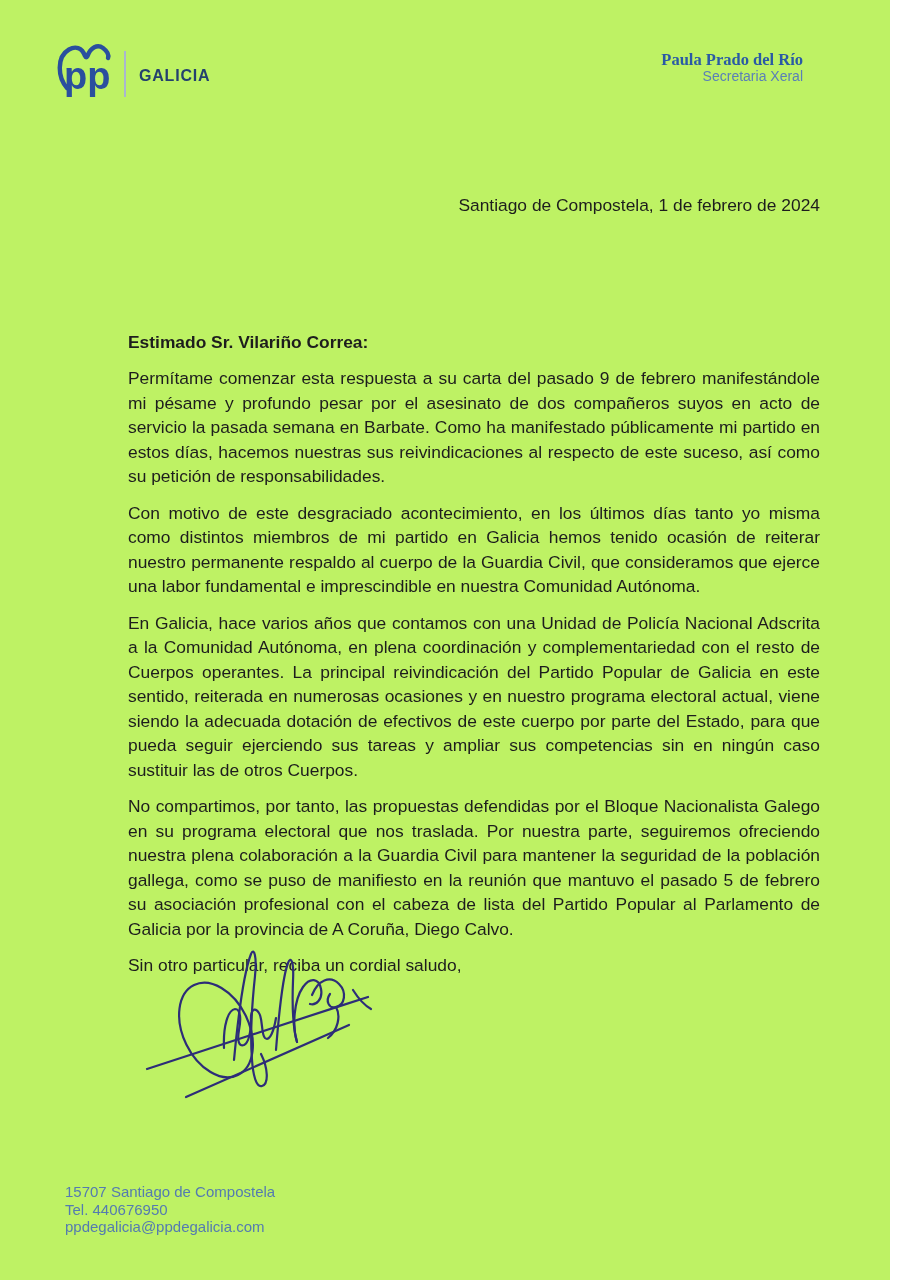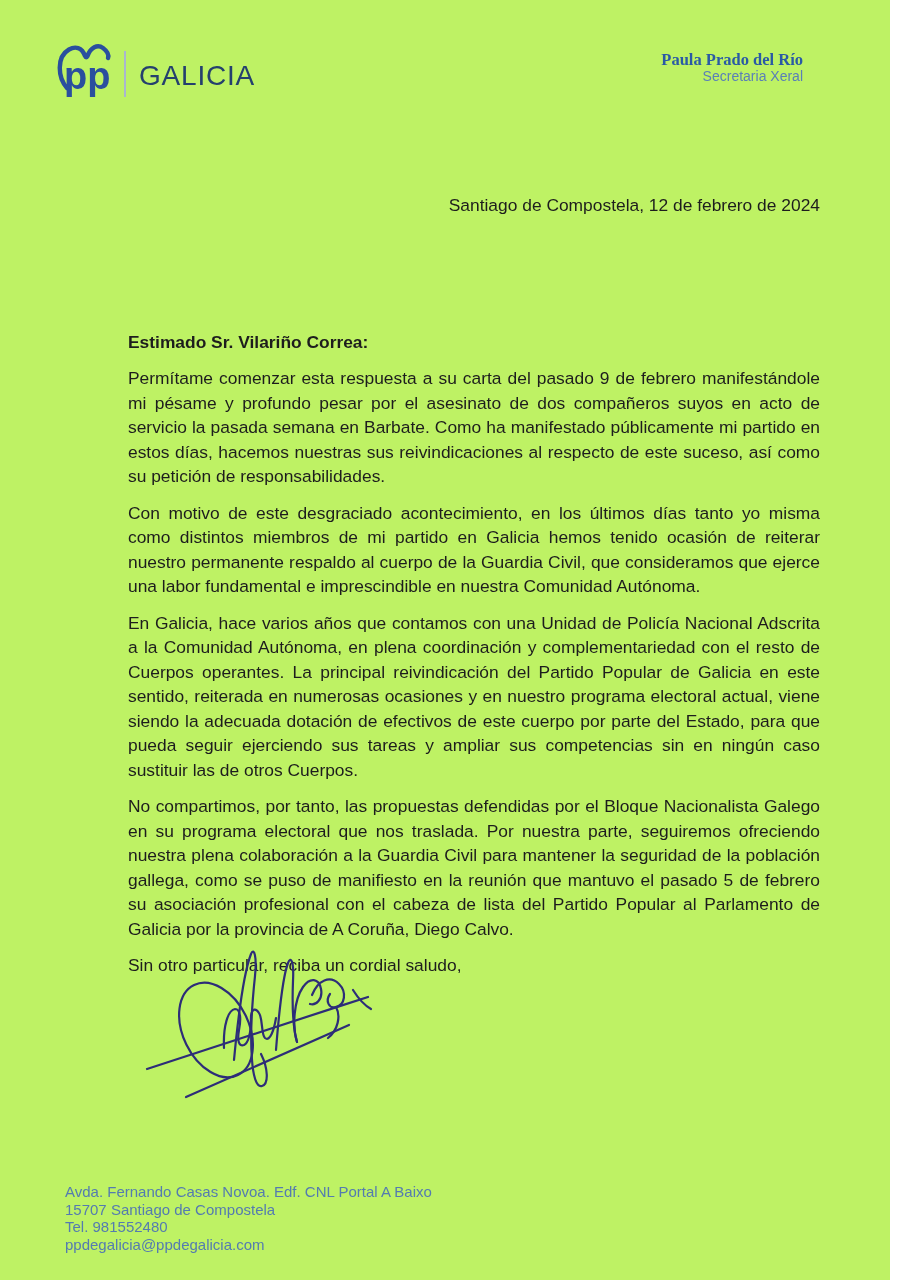--- a/index.html
+++ b/index.html
@@ -25,22 +25,22 @@
     align-items: center;
   }
   .pp-icon { display: block; }
   .logo-divider {
     width: 2px;
     height: 46px;
     background: #a9b6cf;
     margin: 0 13px 0 9px;
   }
   .region-name {
-    font-size: 28px;
-    font-weight: normal;
+    font-size: 16px;
+    font-weight: bold;
     letter-spacing: 0.8px;
     color: #24406e;
     line-height: 1;
     padding-top: 4px;
   }
   .author-block {
     position: absolute;
     right: 87px;
     top: 51px;
     text-align: right;
@@ -113,21 +113,21 @@
     <div class="logo-divider"></div>
     <div class="region-name">GALICIA</div>
   </div>
 
   <div class="author-block">
     <div class="author-name">Paula Prado del Río</div>
     <div class="author-title">Secretaria Xeral</div>
   </div>
 
   <div class="content">
-    <div class="dateline">Santiago de Compostela, 12 de febrero de 2024</div>
+    <div class="dateline">Santiago de Compostela, 1 de febrero de 2024</div>
     <div class="salutation">Estimado Sr. Vilariño Correa:</div>
     <p>Permítame comenzar esta respuesta a su carta del pasado 9 de febrero manifestándole mi pésame y profundo pesar por el asesinato de dos compañeros suyos en acto de servicio la pasada semana en Barbate. Como ha manifestado públicamente mi partido en estos días, hacemos nuestras sus reivindicaciones al respecto de este suceso, así como su petición de responsabilidades.</p>
     <p>Con motivo de este desgraciado acontecimiento, en los últimos días tanto yo misma como distintos miembros de mi partido en Galicia hemos tenido ocasión de reiterar nuestro permanente respaldo al cuerpo de la Guardia Civil, que consideramos que ejerce una labor fundamental e imprescindible en nuestra Comunidad Autónoma.</p>
     <p>En Galicia, hace varios años que contamos con una Unidad de Policía Nacional Adscrita a la Comunidad Autónoma, en plena coordinación y complementariedad con el resto de Cuerpos operantes. La principal reivindicación del Partido Popular de Galicia en este sentido, reiterada en numerosas ocasiones y en nuestro programa electoral actual, viene siendo la adecuada dotación de efectivos de este cuerpo por parte del Estado, para que pueda seguir ejerciendo sus tareas y ampliar sus competencias sin en ningún caso sustituir las de otros Cuerpos.</p>
     <p>No compartimos, por tanto, las propuestas defendidas por el Bloque Nacionalista Galego en su programa electoral que nos traslada. Por nuestra parte, seguiremos ofreciendo nuestra plena colaboración a la Guardia Civil para mantener la seguridad de la población gallega, como se puso de manifiesto en la reunión que mantuvo el pasado 5 de febrero su asociación profesional con el cabeza de lista del Partido Popular al Parlamento de Galicia por la provincia de A Coruña, Diego Calvo.</p>
     <p class="no-justify">Sin otro particular, reciba un cordial saludo,</p>
   </div>
 
   <div class="signature">
     <svg width="320" height="172" viewBox="0 0 320 172" xmlns="http://www.w3.org/2000/svg" fill="none" stroke="#2d2d78" stroke-width="2.2" stroke-linecap="round">
@@ -138,19 +138,18 @@
       <path d="M 157 94 C 152 78, 154 52, 163 39 C 170 29, 179 30, 181 41 C 183 51, 176 58, 170 56"></path>
       <path d="M 172 47 C 178 32, 190 27, 199 36 C 207 44, 205 57, 196 59 C 189 61, 185 53, 190 46"></path>
       <path d="M 196 59 C 201 68, 198 82, 188 90"></path>
       <path d="M 7 121 C 70 100, 150 74, 228 49"></path>
       <path d="M 213 42 C 218 50, 224 57, 231 61"></path>
       <path d="M 46 149 L 209 77"></path>
     </svg>
   </div>
 
   <div class="footer">
-    <div>Avda. Fernando Casas Novoa. Edf. CNL Portal A Baixo</div>
     <div>15707 Santiago de Compostela</div>
-    <div>Tel. 981552480</div>
+    <div>Tel. 440676950</div>
     <div>ppdegalicia@ppdegalicia.com</div>
   </div>
 
 </div>
 
 </body></html>

